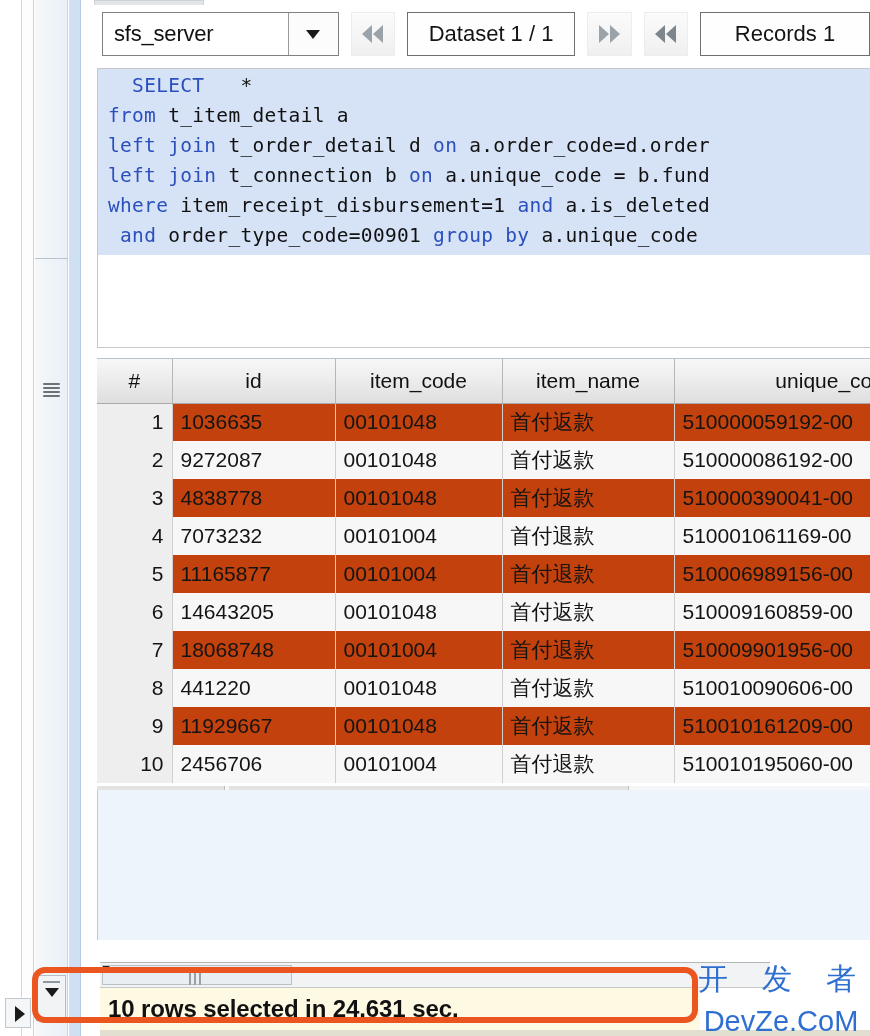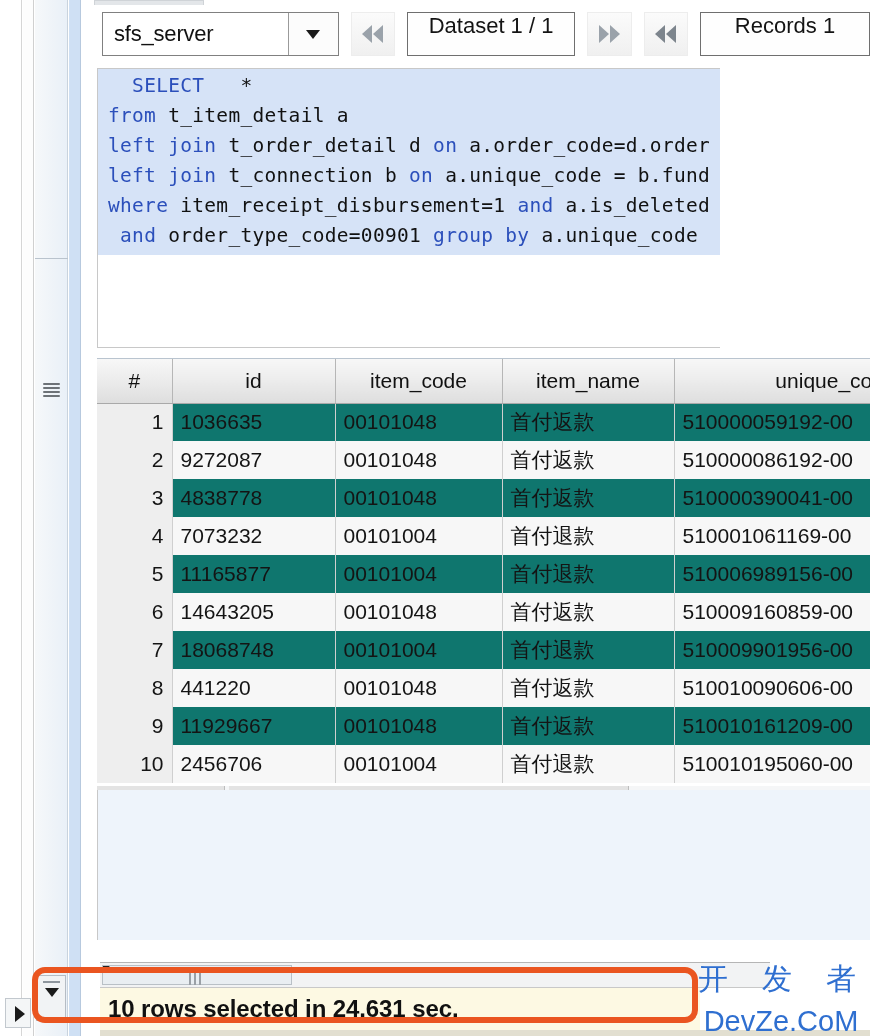--- a/index.html
+++ b/index.html
@@ -183,36 +183,36 @@
     justify-content: center;
     position: relative;
   }
   .navbtn svg { display: block; }
 
   .pillbox {
     height: 44px;
     border: 1px solid #6f6f6f;
     background: #fefefe;
     display: flex;
-    align-items: flex-start;
+    align-items: center;
     justify-content: center;
     padding: 0 14px;
     font-size: 22px;
     color: #141414;
     margin-left: 12px;
     white-space: nowrap;
   }
   .pillbox.dataset { min-width: 168px; }
   .pillbox.records { min-width: 170px; }
 
   
   .editor {
     position: absolute;
     left: 3px; top: 68px;
-    width: 623px; height: 280px;
+    width: 773px; height: 280px;
     background: #ffffff;
     border: 1px solid #c8c8c8;
     border-right: none;
     overflow: hidden;
   }
   .editor-sel {
     background: #d6e3f7;
     padding: 2px 0 4px 0;
   }
   .code-line {
@@ -252,21 +252,21 @@
   }
   table.grid td {
     height: 38px;
     font-size: 21px;
     color: #141414;
     padding: 0 8px;
     border-right: 1px solid #cfcfcf;
     white-space: nowrap;
     overflow: hidden;
   }
-  table.grid tr.odd td { background: #0f766e; }
+  table.grid tr.odd td { background: #c2410c; }
   table.grid tr.even td { background: #f7f7f7; }
   td.rownum {
     text-align: right;
     background: #eeeeee !important;
     color: #222;
     border-right: 1px solid #c2c2c2;
     padding-right: 6px;
   }
   .col-num  { width: 75px; }
   .col-id   { width: 163px; }

